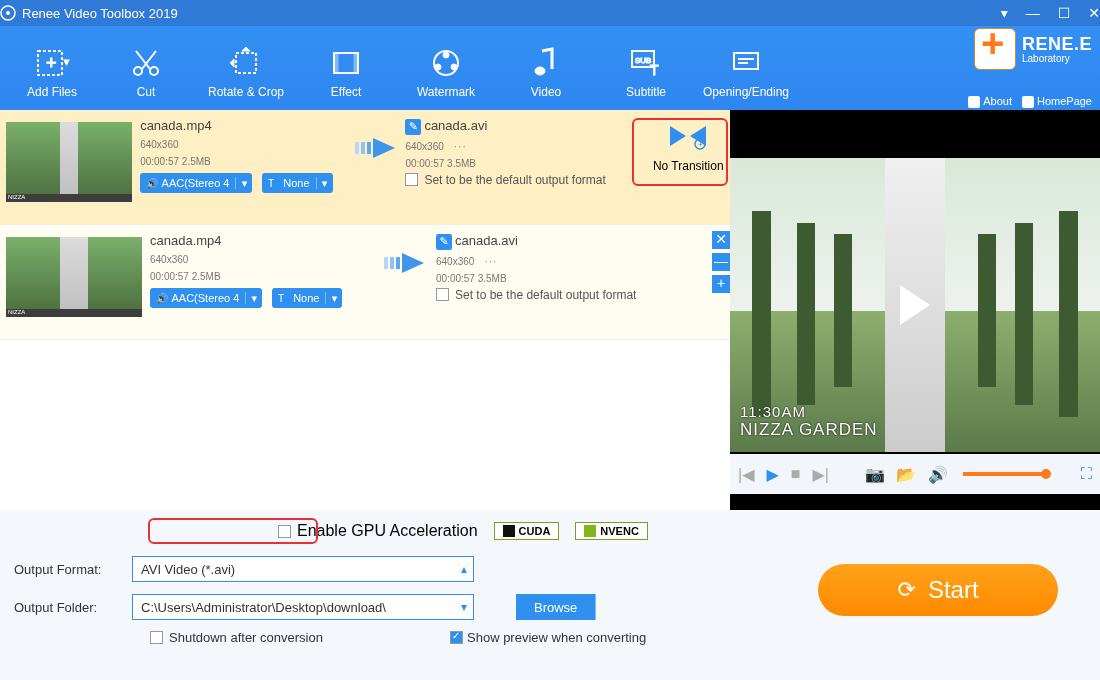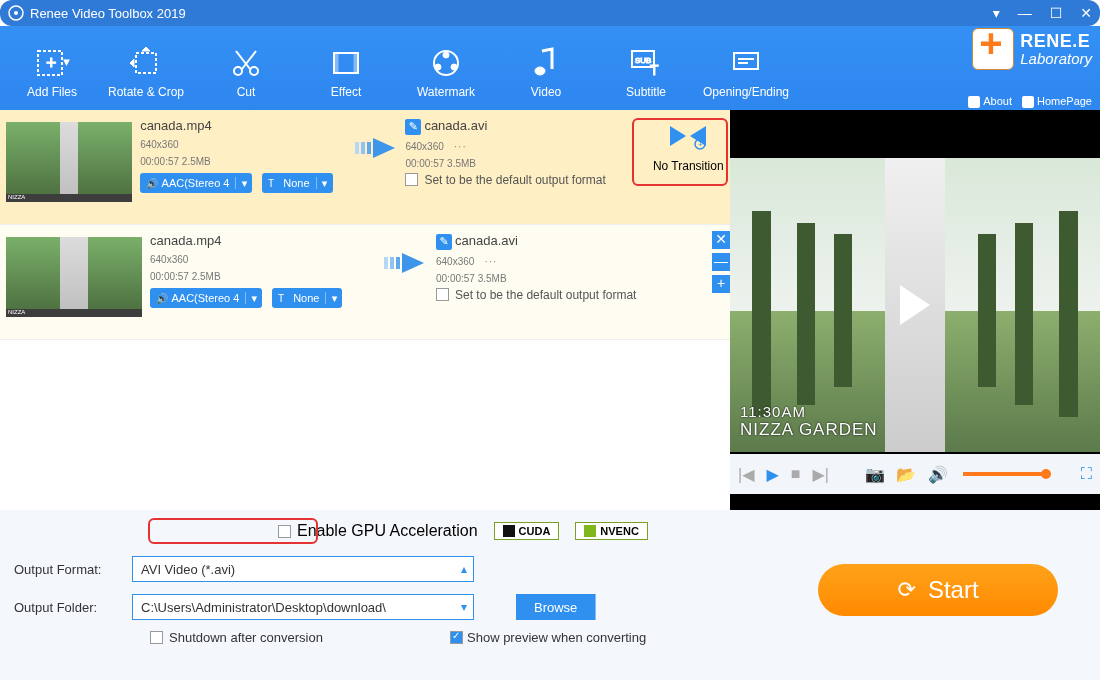--- a/index.html
+++ b/index.html
@@ -1,34 +1,34 @@
 <!DOCTYPE html>
 <html><head>
 <meta charset="utf-8">
 <style>
   * { box-sizing: border-box; margin: 0; padding: 0; font-family: "Segoe UI", Tahoma, sans-serif; }
   body { width: 1100px; height: 680px; background: #fff; overflow: hidden; position: relative; }
 
   
-  .title-bar { height: 26px; background: linear-gradient(#2f79d7,#2f79d7); color: #fff; display: flex; align-items: center; padding: 0 8px; font-size: 13px; border-radius: 12px; }
+  .title-bar { height: 26px; background: linear-gradient(#2f79d7,#2f79d7); color: #fff; display: flex; align-items: center; padding: 0 0; font-size: 13px; }
   .title-bar .logo-icon { width:16px; height:16px; margin-right:6px; display:inline-flex; }
   .win-controls { margin-left:auto; display:flex; gap:18px; font-size:14px; }
   .win-controls span { cursor:pointer; }
 
   
   .ribbon { height: 84px; background: linear-gradient(#3490f4,#2e86ef); display:flex; align-items:center; padding-left:8px; position:relative; }
   .ribbon .tool { width:100px; text-align:center; color:#fff; font-size:12px; cursor:pointer; padding-top:4px; }
   .ribbon .tool .ticon { height:44px; display:flex; align-items:center; justify-content:center; }
   .ribbon .tool .ticon svg { width:36px; height:36px; fill:#fff; stroke:#fff; }
   .ribbon .tool:first-child { width:88px; }
   .brand { position:absolute; right:8px; top:2px; display:flex; align-items:center; gap:6px; }
   .brand .cross { width:42px; height:42px; background:#fff; border-radius:6px; border:1px solid #d08a2e; position:relative; }
   .brand .cross::before { content:"+"; color:#ff7a1a; font-size:40px; font-weight:bold; position:absolute; left:6px; top:-8px; }
   .brand .txt { color:#fff; font-weight:bold; font-size:18px; letter-spacing:.5px; line-height:1; }
-  .brand .lab { color:#fff; font-size:15px; font-style:italic; }
+  .brand .lab { color:#fff; font-size:10px; }
   .brand-links { position:absolute; right:8px; bottom:2px; color:#fff; font-size:11px; display:flex; gap:10px; align-items:center; }
   .brand-links .sq { width:12px; height:12px; background:#fff; display:inline-block; margin-right:3px; vertical-align:middle; border-radius:2px; }
 
   
   .main { display:flex; height: 460px; }
   .list-col { width: 730px; position:relative; }
   .preview-col { flex:1; background:#000; position:relative; }
 
   
   .row { height:115px; display:flex; background:#fff; border-bottom:1px solid #eee; }
@@ -130,36 +130,36 @@
           <rect x="4" y="6" width="24" height="24" fill="none" stroke="#fff" stroke-width="2" stroke-dasharray="3 2"></rect>
           <text x="12" y="24" fill="#fff" font-size="18">+</text>
           <text x="30" y="20" fill="#fff" font-size="10">▾</text>
         </svg>
       </div>
     <div>Add Files</div>
   </div>
   <div class="tool">
     <div class="ticon">
         <svg viewBox="0 0 36 36">
+          <circle cx="10" cy="26" r="4" fill="none" stroke="#fff" stroke-width="2"></circle>
+          <circle cx="26" cy="26" r="4" fill="none" stroke="#fff" stroke-width="2"></circle>
+          <path d="M14 24 L28 6 M22 24 L8 6" stroke="#fff" stroke-width="2"></path>
+        </svg>
+      </div>
+    <div>Cut</div>
+  </div>
+  <div class="tool">
+    <div class="ticon">
+        <svg viewBox="0 0 36 36">
           <rect x="8" y="8" width="20" height="20" fill="none" stroke="#fff" stroke-width="2" stroke-dasharray="3 2"></rect>
           <path d="M18 2 L22 6 L14 6 Z" fill="#fff"></path>
           <path d="M2 18 L6 14 L6 22 Z" fill="#fff"></path>
         </svg>
       </div>
     <div>Rotate &amp; Crop</div>
-  </div>
-  <div class="tool">
-    <div class="ticon">
-        <svg viewBox="0 0 36 36">
-          <circle cx="10" cy="26" r="4" fill="none" stroke="#fff" stroke-width="2"></circle>
-          <circle cx="26" cy="26" r="4" fill="none" stroke="#fff" stroke-width="2"></circle>
-          <path d="M14 24 L28 6 M22 24 L8 6" stroke="#fff" stroke-width="2"></path>
-        </svg>
-      </div>
-    <div>Cut</div>
   </div>
   <div class="tool">
     <div class="ticon">
         <svg viewBox="0 0 36 36">
           <rect x="6" y="8" width="24" height="20" fill="none" stroke="#fff" stroke-width="2"></rect>
           <rect x="6" y="8" width="4" height="20" fill="#fff" opacity=".4"></rect>
           <rect x="26" y="8" width="4" height="20" fill="#fff" opacity=".4"></rect>
         </svg>
       </div>
     <div>Effect</div>

